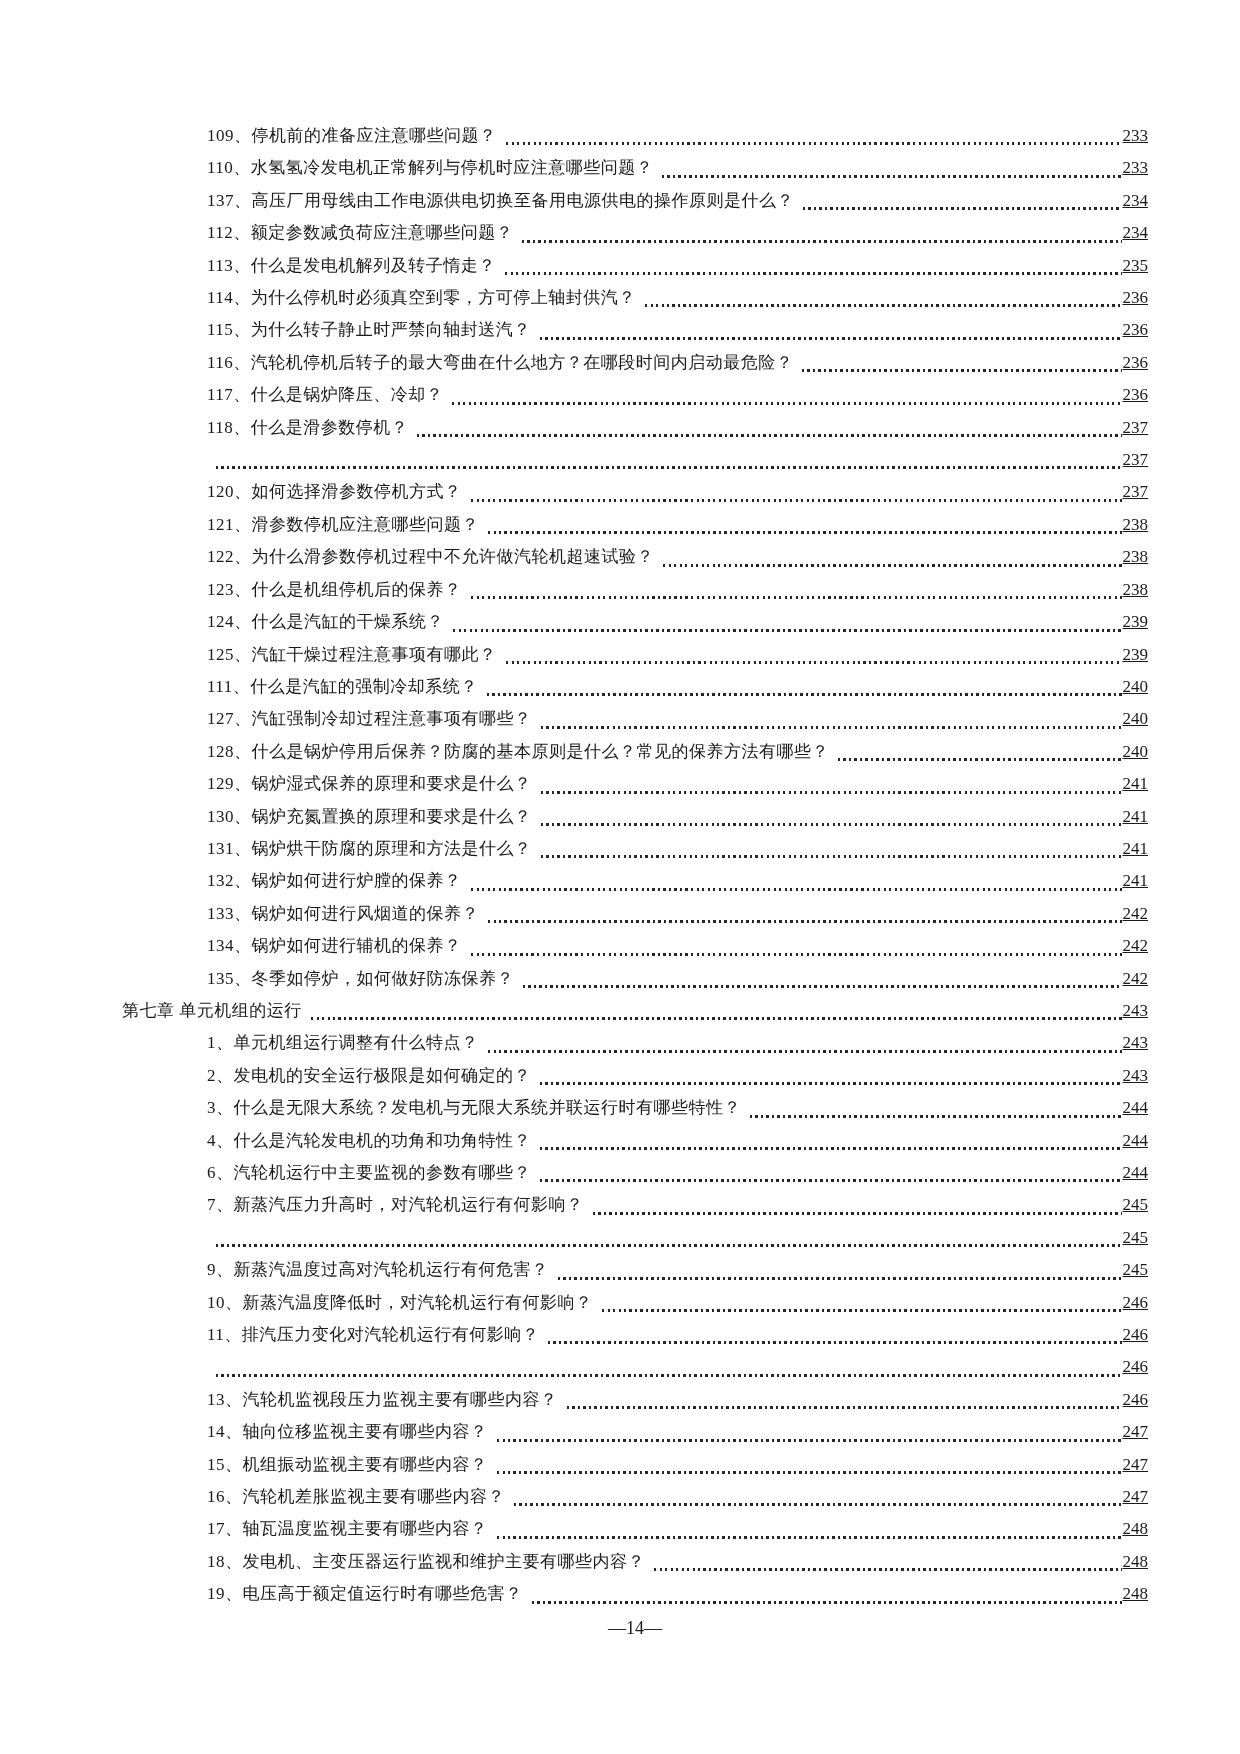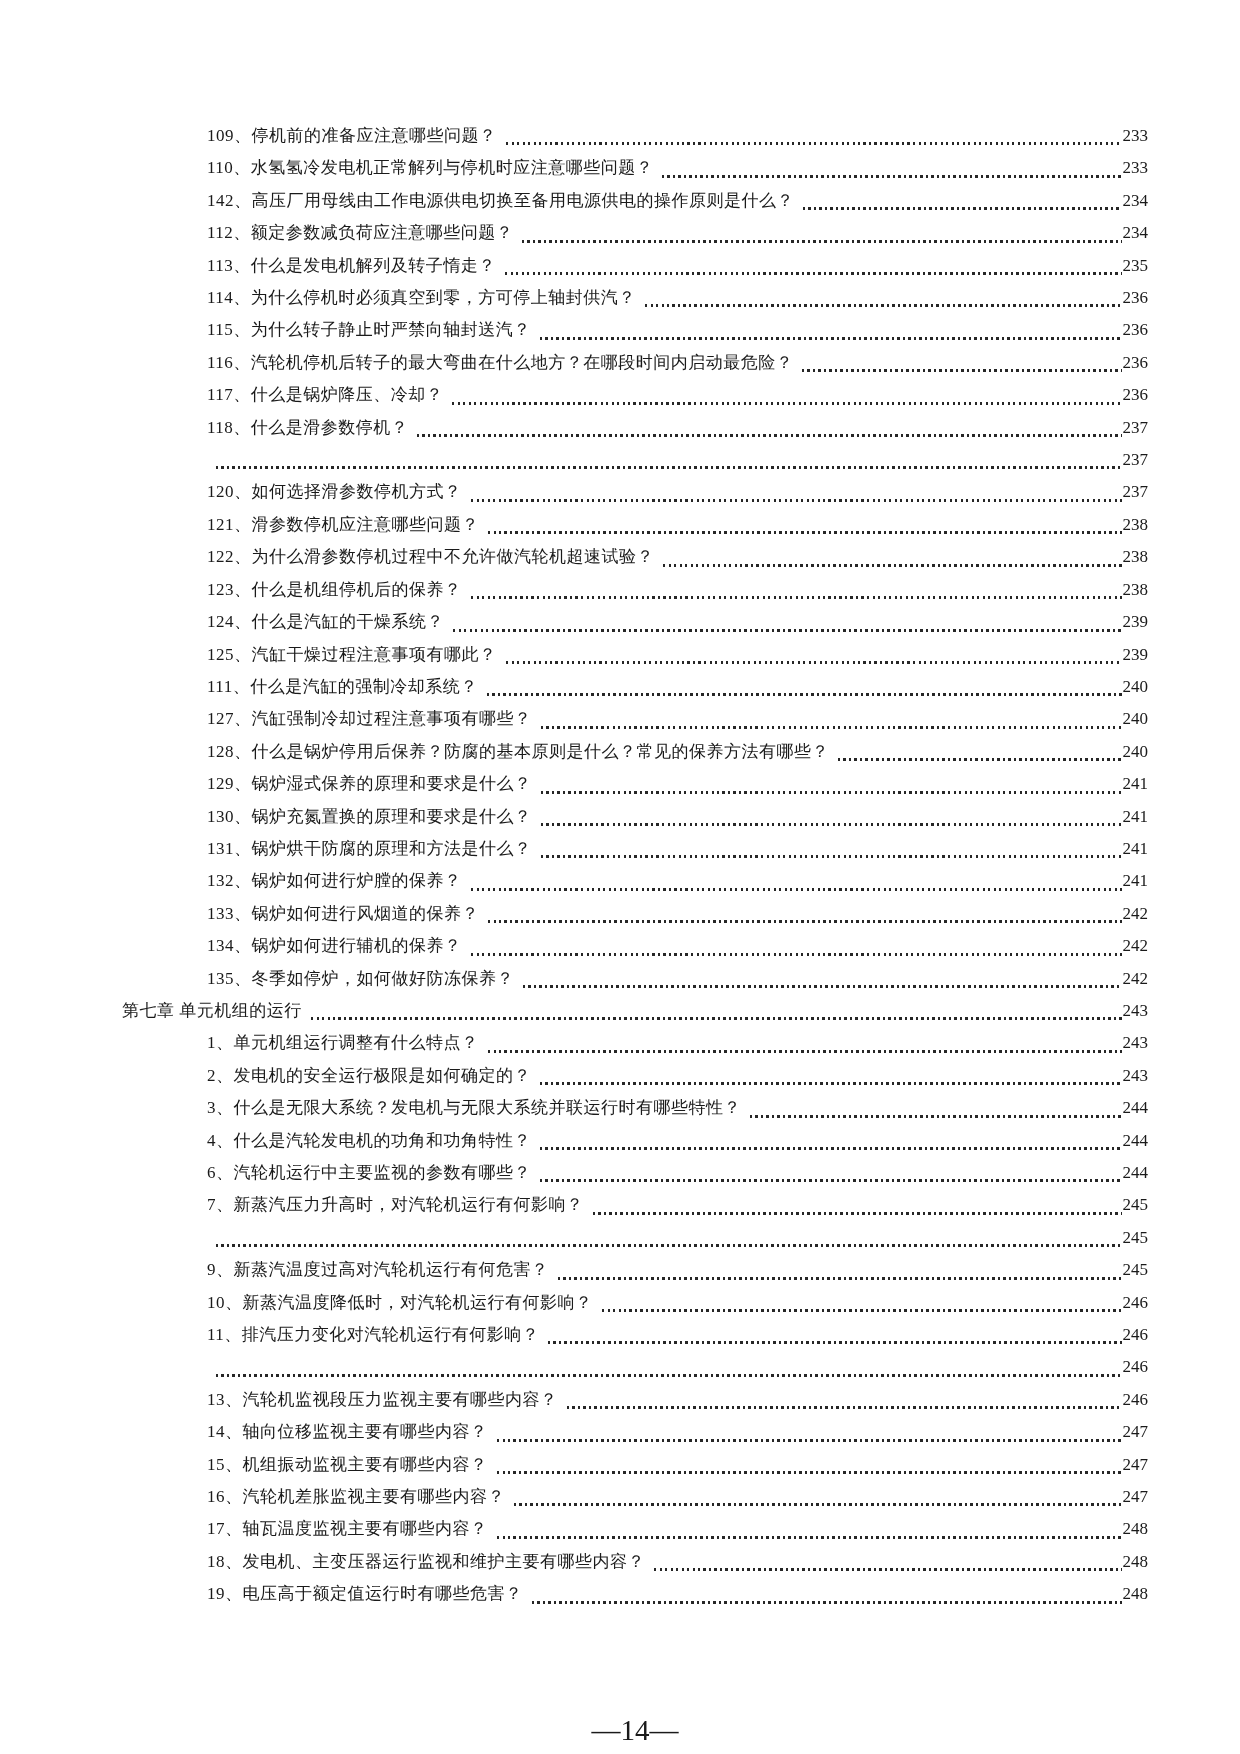--- a/index.html
+++ b/index.html
@@ -31,48 +31,48 @@
   .toc-label { flex: 0 0 auto; letter-spacing: 0.5px; }
   .dot-leader {
     flex: 1 1 auto;
     align-self: flex-end;
     height: 3px;
     margin: 0 1px 7px 9px;
     min-width: 12px;
     background-image: repeating-linear-gradient(
       to right, #262626 0px, #262626 2.2px, transparent 2.2px, transparent 5.5px);
   }
-  .toc-page { flex: 0 0 auto; }
+  .toc-page { flex: 0 0 auto; text-decoration: underline; }
   .footer {
     position: absolute;
     left: 122px;
     width: 1026px;
-    top: 1717px;
+    top: 1615px;
     text-align: center;
-    font-size: 29px;
+    font-size: 18px;
     line-height: 26px;
   }
 </style>
 </head>
 <body>
 
 <div class="page-root">
   <main class="toc">
       <div class="toc-row item">
         <span class="toc-label">109、停机前的准备应注意哪些问题？</span>
         <span class="dot-leader"></span>
         <span class="toc-page">233</span>
       </div>
       <div class="toc-row item">
         <span class="toc-label">110、水氢氢冷发电机正常解列与停机时应注意哪些问题？</span>
         <span class="dot-leader"></span>
         <span class="toc-page">233</span>
       </div>
       <div class="toc-row item">
-        <span class="toc-label">142、高压厂用母线由工作电源供电切换至备用电源供电的操作原则是什么？</span>
+        <span class="toc-label">137、高压厂用母线由工作电源供电切换至备用电源供电的操作原则是什么？</span>
         <span class="dot-leader"></span>
         <span class="toc-page">234</span>
       </div>
       <div class="toc-row item">
         <span class="toc-label">112、额定参数减负荷应注意哪些问题？</span>
         <span class="dot-leader"></span>
         <span class="toc-page">234</span>
       </div>
       <div class="toc-row item">
         <span class="toc-label">113、什么是发电机解列及转子惰走？</span>

